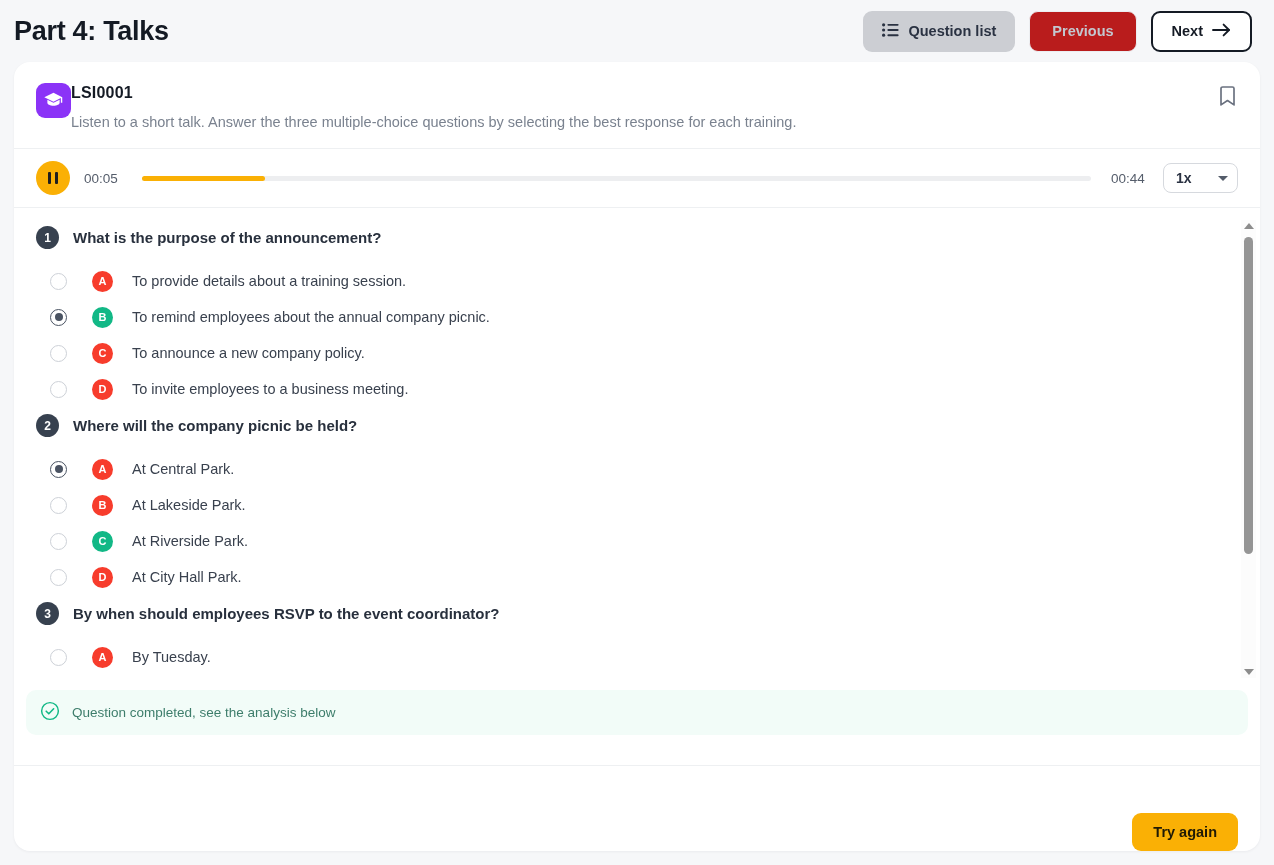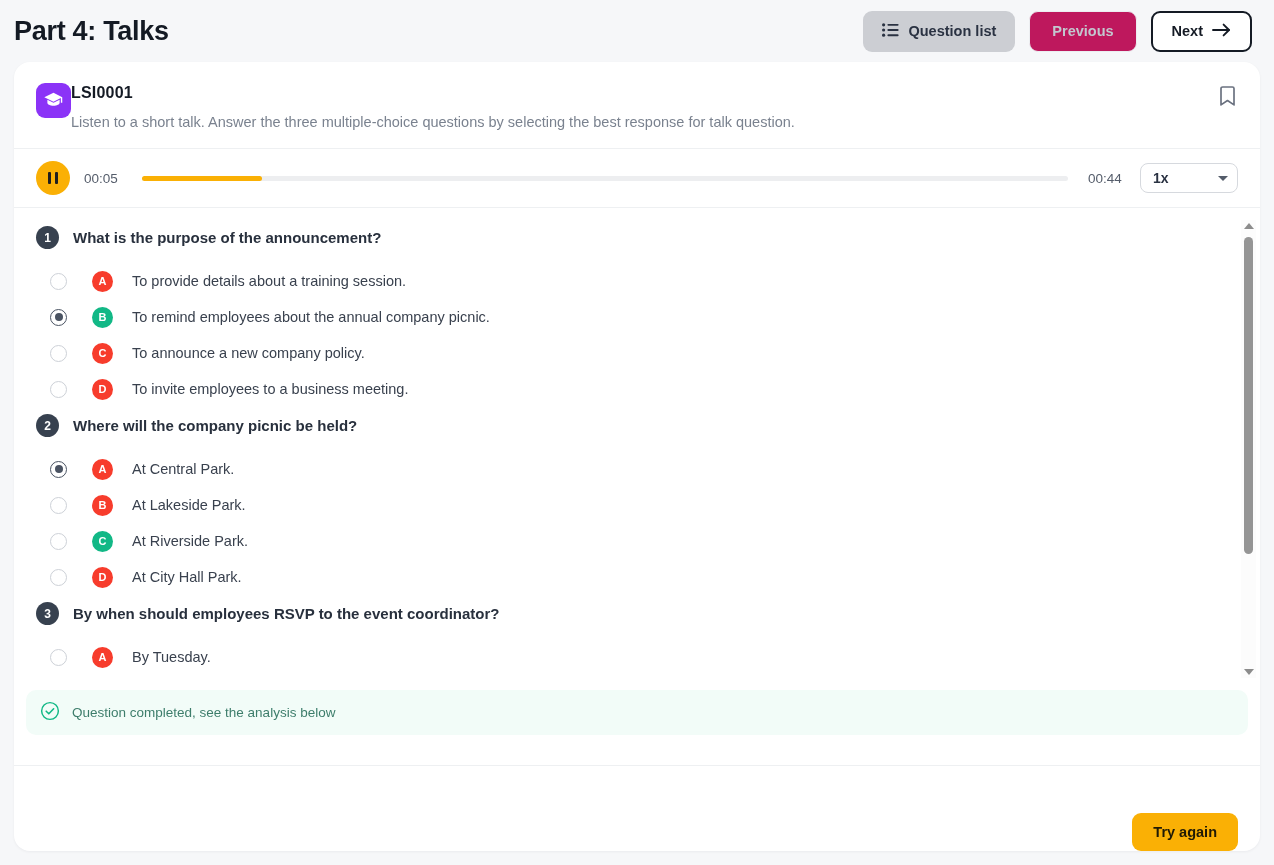--- a/index.html
+++ b/index.html
@@ -39,21 +39,21 @@
     white-space: nowrap;
   }
   .btn-qlist {
     background: #ccced3;
     color: #2a3242;
     height: 41px;
     padding: 0 19px;
     border: none;
   }
   .btn-prev {
-    background: #be185d;
+    background: #b91c1c;
     color: #c3c7cf;
     height: 41px;
     padding: 0 22px;
     border: 1.4px solid #eceef1;
   }
   .btn-next {
     background: #ffffff;
     color: #141a24;
     height: 41px;
     padding: 0 19px;
@@ -128,21 +128,21 @@
     cursor: pointer;
     margin: 0 6px;
   }
   .track .fill {
     position: absolute; left: 0; top: 0; bottom: 0;
     width: 13%;
     background: #fab005;
     border-radius: 3px;
   }
   .speed {
-    width: 98px; height: 30px;
+    width: 75px; height: 30px;
     border: 1.4px solid #d6d9de;
     border-radius: 8px;
     display: flex; align-items: center; justify-content: space-between;
     padding: 0 9px 0 12px;
     font-size: 14px;
     font-weight: bold;
     color: #2a3242;
     cursor: pointer;
     background: #fff;
     gap: 12px;
@@ -306,21 +306,21 @@
   <div class="card-head">
     <div class="avatar-sq">
       <svg width="21" height="21" viewBox="0 0 24 24" fill="#ffffff">
         <path d="M12 3 1.5 8.2 12 13.4l8.4-4.16v5.2h1.6V8.2L12 3z"></path>
         <path d="M5 11.1v3.6c0 1.9 3.13 3.4 7 3.4s7-1.5 7-3.4v-3.6l-7 3.45-7-3.45z"></path>
       </svg>
     </div>
 
     <div class="head-texts">
       <div class="q-code">LSI0001</div>
-      <div class="q-desc">Listen to a short talk. Answer the three multiple-choice questions by selecting the best response for talk question.</div>
+      <div class="q-desc">Listen to a short talk. Answer the three multiple-choice questions by selecting the best response for each training.</div>
     </div>
 
     <button class="bookmark-btn">
       <span>
         <svg width="17" height="21" viewBox="0 0 17 21" fill="none">
           <path d="M2 2.6A1.6 1.6 0 0 1 3.6 1h9.8A1.6 1.6 0 0 1 15 2.6v16.3l-6.5-4.4L2 18.9V2.6z" stroke="#6b7280" stroke-width="1.7" stroke-linejoin="round"></path>
         </svg>
       </span>
     </button>
   </div>

